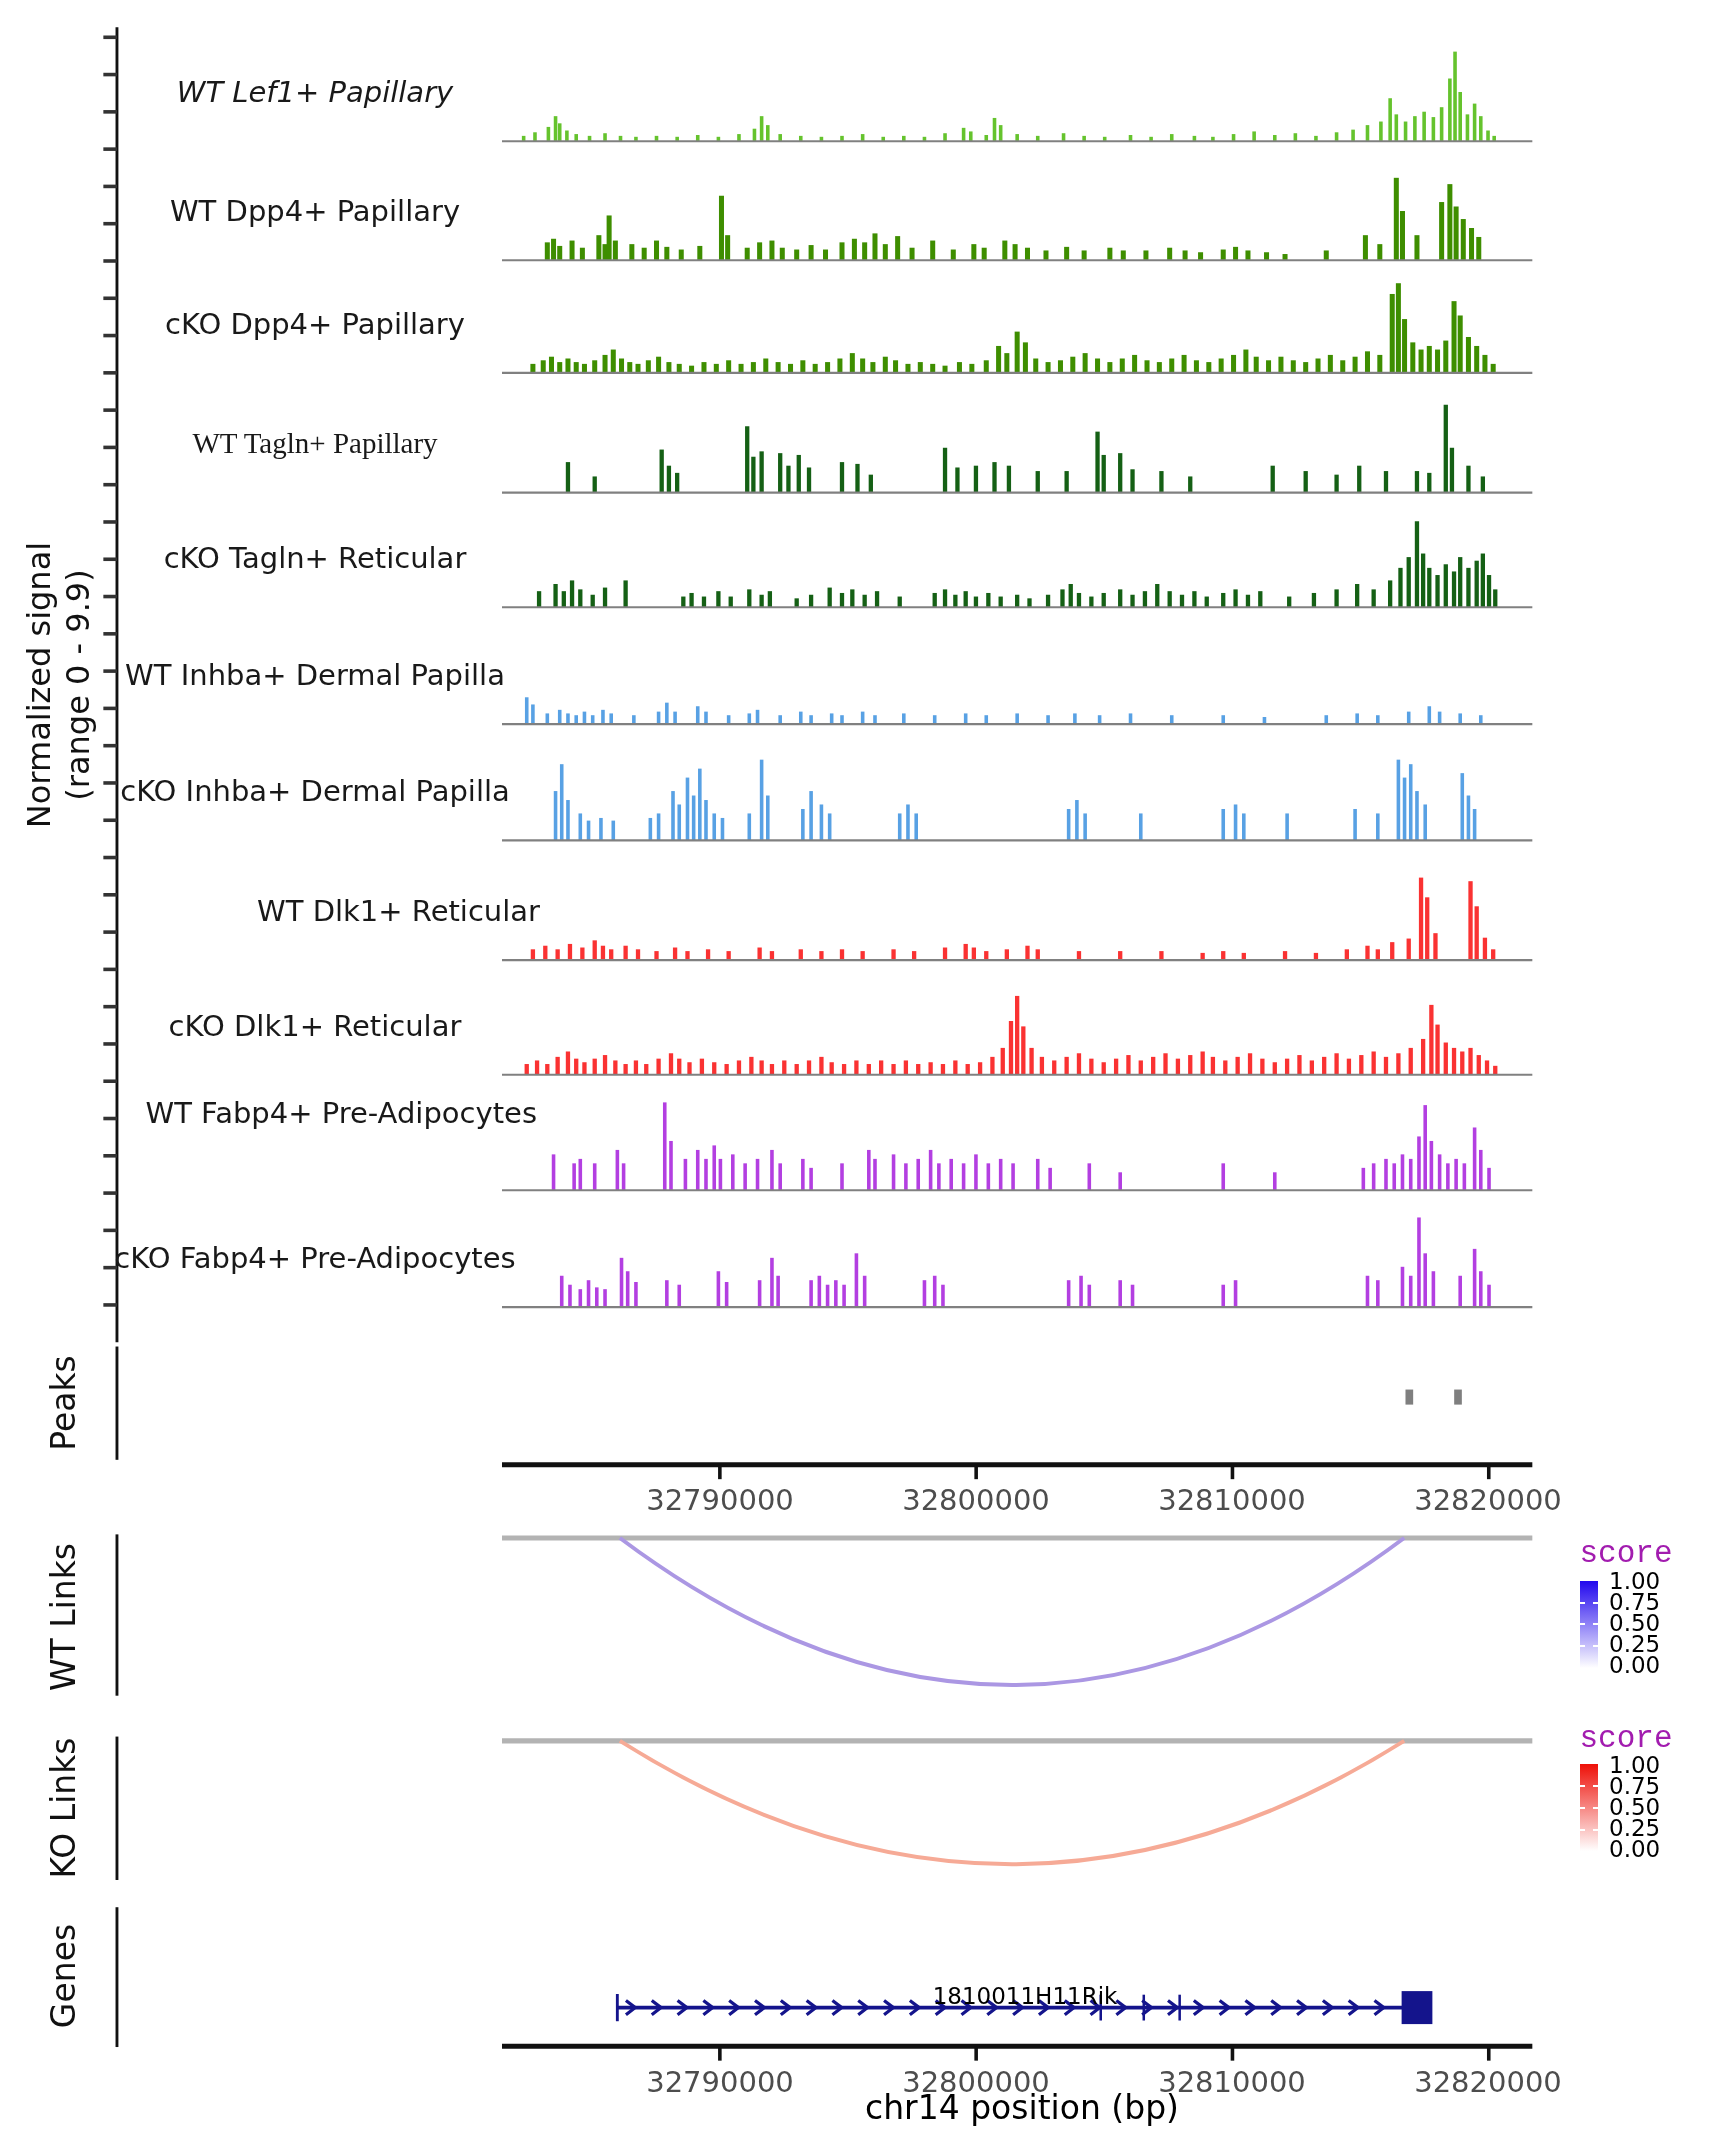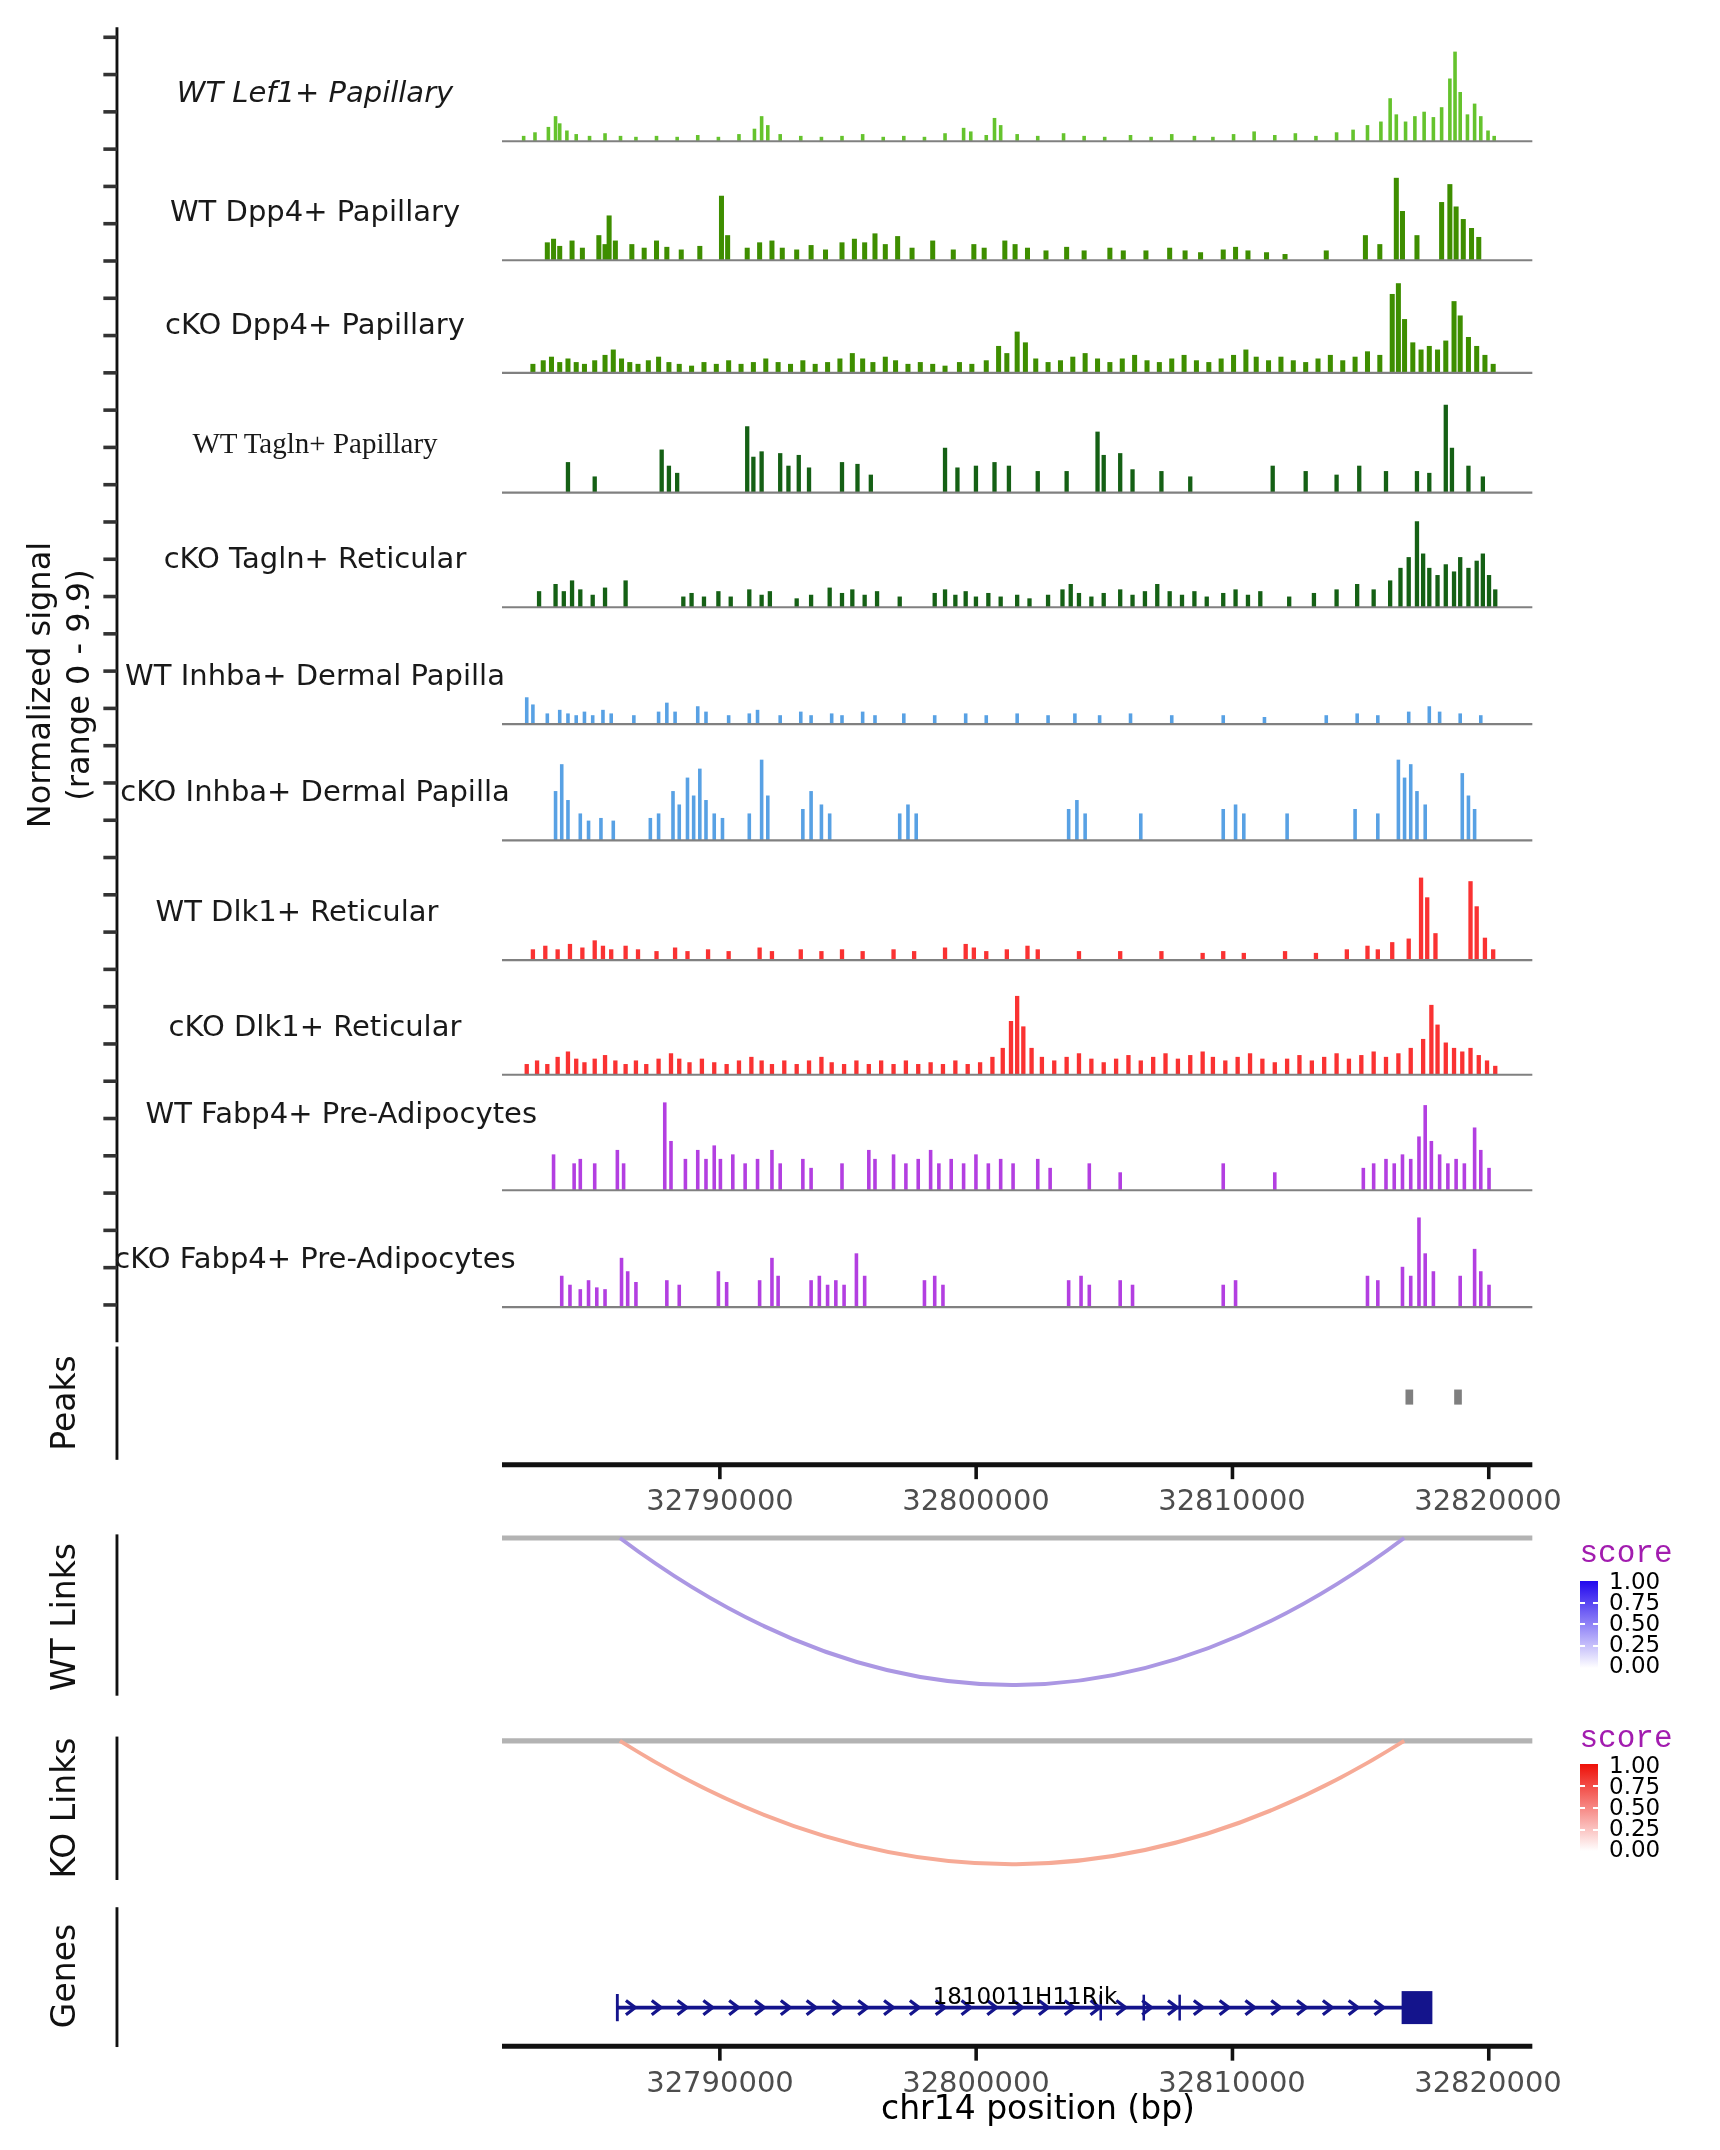--- a/index.html
+++ b/index.html
@@ -12,21 +12,21 @@
   .tracklabel{position:absolute;width:444px;text-align:center;font-size:29px;color:#191919;
               white-space:nowrap;}
   .xticklab{position:absolute;transform:translateX(-50%);font-size:29px;color:#4d4d4d;
             white-space:nowrap;}
   .legend{position:absolute;}
   .legend .ltitle{position:absolute;font-size:31px;color:#a21caf;transform:translateX(-50%);white-space:nowrap;font-family:Liberation Mono, monospace;}
   .legend .lbar{position:absolute;width:18px;}
   .legend .lticks{position:absolute;font-size:23px;line-height:21px;color:#000;}
   .lnotch{position:absolute;width:5px;height:2.2px;background:#ffffff;}
   .genename{position:absolute;transform:translateX(-50%);font-size:23px;color:#000;white-space:nowrap;margin-top:40px;}
-  .xcaption{position:absolute;transform:translateX(-50%);font-size:33px;color:#000;white-space:nowrap;margin-left:16px;}
+  .xcaption{position:absolute;transform:translateX(-50%);font-size:33px;color:#000;white-space:nowrap;}
   svg{position:absolute;left:0;top:0;}
 </style>
 </head>
 <body>
 
 <div id="stage">
   <svg id="plot-svg" width="1721" height="2151" viewBox="0 0 2400 3000">
       <line x1="163" y1="38" x2="163" y2="1872" stroke="#111" stroke-width="4"></line>
       <line x1="144" y1="52" x2="163" y2="52" stroke="#333" stroke-width="5"></line>
       <line x1="144" y1="104" x2="163" y2="104" stroke="#333" stroke-width="5"></line>
@@ -801,21 +801,21 @@
   <div class="rot" style="left:63px;top:1976px;font-size:33px;">Genes</div>
 
   <div id="track-labels">
       <div class="tracklabel" style="left: 93px; top: 75px; font-style: italic;">WT Lef1+ Papillary</div>
       <div class="tracklabel" style="left: 93px; top: 194px;">WT Dpp4+ Papillary</div>
       <div class="tracklabel" style="left: 93px; top: 307px;">cKO Dpp4+ Papillary</div>
       <div class="tracklabel" style="left: 93px; top: 427px; font-family: Liberation Serif, serif;">WT Tagln+ Papillary</div>
       <div class="tracklabel" style="left: 93px; top: 541px;">cKO Tagln+ Reticular</div>
       <div class="tracklabel" style="left: 93px; top: 658px;">WT Inhba+ Dermal Papilla</div>
       <div class="tracklabel" style="left: 93px; top: 774px;">cKO Inhba+ Dermal Papilla</div>
-      <div class="tracklabel" style="left: 75px; top: 894px;">WT Dlk1+ Reticular</div>
+      <div class="tracklabel" style="left: 96px; top: 894px; text-align: right;">WT Dlk1+ Reticular</div>
       <div class="tracklabel" style="left: 93px; top: 1009px;">cKO Dlk1+ Reticular</div>
       <div class="tracklabel" style="left: 93px; top: 1096px; text-align: right;">WT Fabp4+ Pre-Adipocytes</div>
       <div class="tracklabel" style="left: 93px; top: 1241px;">cKO Fabp4+ Pre-Adipocytes</div>
     </div>
   <div id="xticks-top">
       <div class="xticklab" style="left: 720px; top: 1483px;">32790000</div>
       <div class="xticklab" style="left: 976px; top: 1483px;">32800000</div>
       <div class="xticklab" style="left: 1232px; top: 1483px;">32810000</div>
       <div class="xticklab" style="left: 1488px; top: 1483px;">32820000</div>
     </div>

